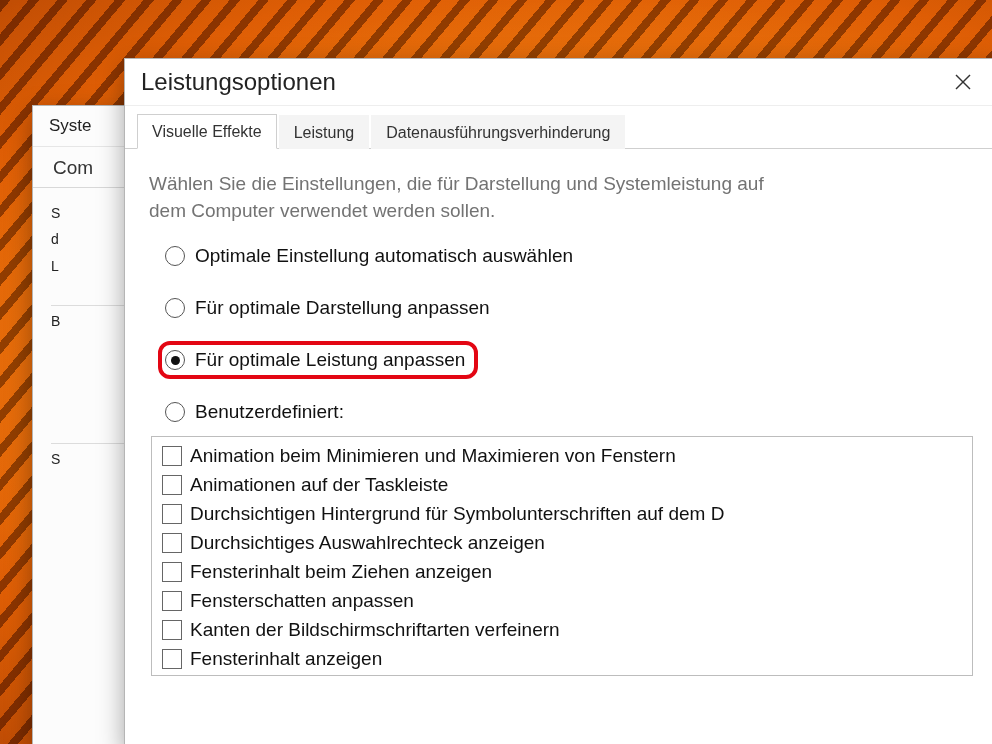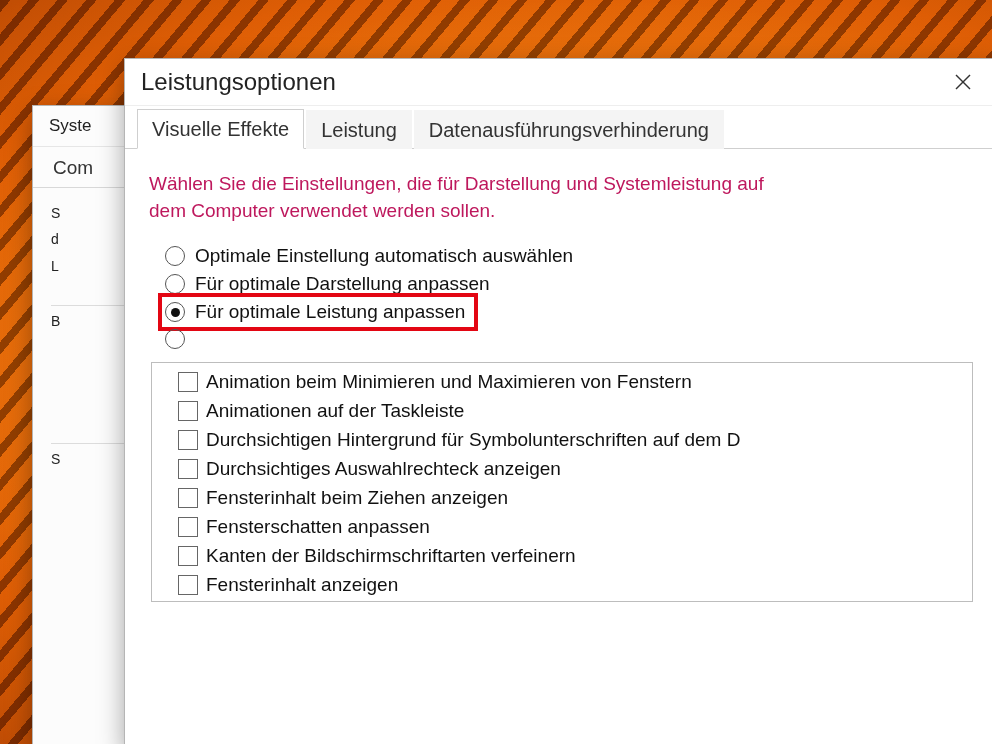--- a/index.html
+++ b/index.html
@@ -107,50 +107,50 @@
   .tabstrip {
     display: flex;
     align-items: flex-end;
     padding-left: 12px;
     height: 42px;
     border-bottom: 1px solid #cfcfcf;
     gap: 2px;
   }
   .tab {
     padding: 8px 14px 7px 14px;
-    font-size: 20px;
+    font-size: 16px;
     color: #333;
     border: 1px solid transparent;
     border-bottom: none;
     cursor: pointer;
     margin-bottom: -1px;
     background: #f4f4f4;
   }
   .tab.active {
     background: #ffffff;
     border-color: #cfcfcf;
     border-bottom: 1px solid #ffffff;
   }
 
   .content {
     padding: 16px 22px 0 22px;
   }
 
   .description {
     font-size: 19px;
     line-height: 1.4;
-    color: #be185d;
+    color: #737373;
     margin: 6px 0 18px 2px;
     max-width: 640px;
   }
 
   .radio-group {
     display: flex;
     flex-direction: column;
-    gap: 0;
+    gap: 24px;
     margin-left: 16px;
     margin-bottom: 10px;
   }
   .radio-row {
     display: flex;
     align-items: center;
     gap: 10px;
     font-size: 19px;
     color: #111;
     padding: 3px 8px 3px 2px;
@@ -166,40 +166,40 @@
   }
   .radio.checked::after {
     content: '';
     width: 9px; height: 9px;
     background: #111;
     border-radius: 50%;
   }
   .hl {
     outline: 4px solid #e30613;
     outline-offset: 1px;
+    border-radius: 7px;
   }
 
   .checklist-box {
     border: 1px solid #bdbdbd;
     margin: 4px 0 0 4px;
     padding: 6px 0 0 10px;
     background: #ffffff;
     box-sizing: border-box;
   }
   .check-row {
     display: flex;
     align-items: center;
     gap: 8px;
     font-size: 19px;
     color: #111;
     margin-bottom: 3px;
     padding: 2px 0;
     cursor: pointer;
     white-space: nowrap;
-    margin-left: 16px;
   }
   .cb {
     width: 18px; height: 18px;
     border: 1.5px solid #666;
     background: #fff;
     flex-shrink: 0;
   }
 </style>
 </head>
 <body>
@@ -256,20 +256,21 @@
         <span>Für optimale Darstellung anpassen</span>
       </label>
 
       <label class="radio-row hl">
         <span class="radio checked"></span>
         <span>Für optimale Leistung anpassen</span>
       </label>
 
       <label class="radio-row">
         <span class="radio"></span>
+        <span>Benutzerdefiniert:</span>
       </label>
 
     </div>
 
     <div class="checklist-box">
       <div class="check-row">
         <span class="cb"></span>
         <span>Animation beim Minimieren und Maximieren von Fenstern</span>
       </div>
       <div class="check-row">

